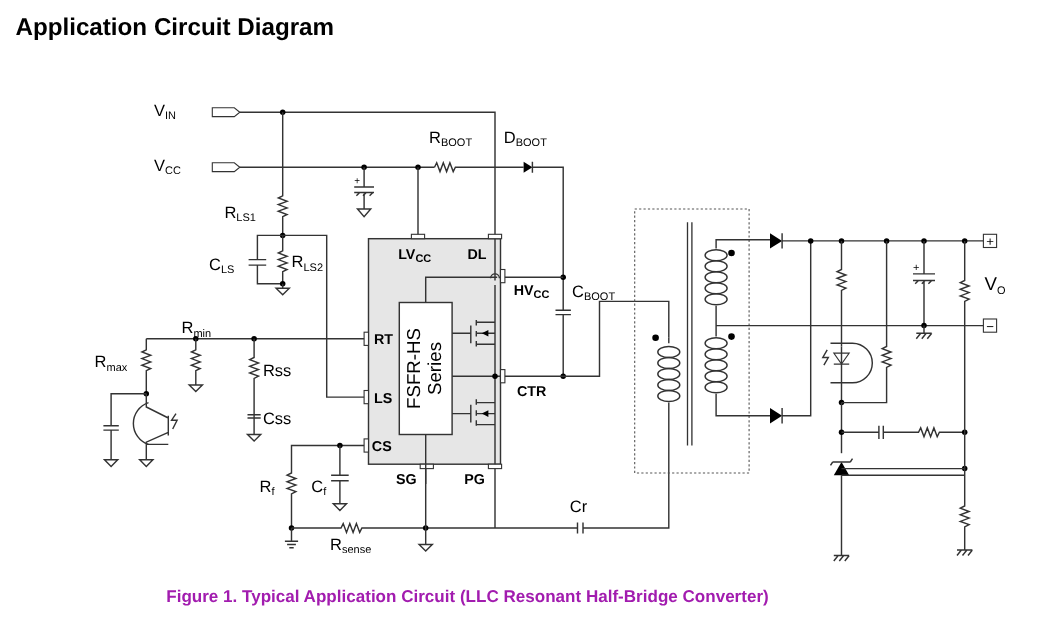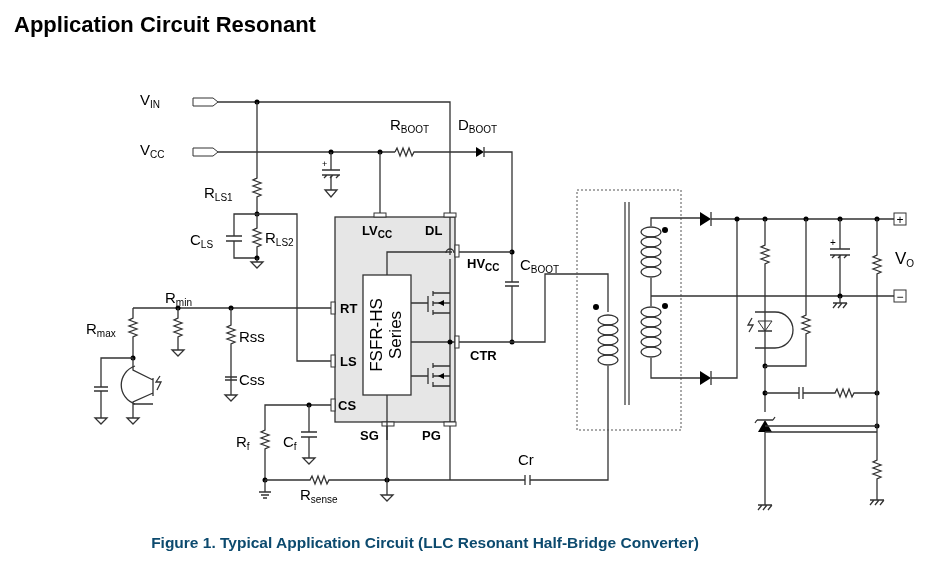--- a/index.html
+++ b/index.html
@@ -1,29 +1,29 @@
 <!DOCTYPE html>
 <html><head>
 <meta charset="utf-8">
 <style>
   html, body { margin:0; padding:0; background:#fff; }
   body { width:950px; height:570px; position:relative; overflow:hidden; font-family:"Liberation Sans", sans-serif; }
   .title { position:absolute; left:14px; top:12px; font-size:22px; font-weight:bold; color:#000; }
-  .caption { position:absolute; left:0; width:790px; top:534px; text-align:center; font-size:15.5px; font-weight:bold; color:#0c4a6e; padding-left:60px; box-sizing:border-box; }
+  .caption { position:absolute; left:0; width:790px; top:534px; text-align:center; font-size:15.5px; font-weight:bold; color:#a21caf; padding-left:60px; box-sizing:border-box; }
   svg { position:absolute; left:0; top:0; }
   .w { stroke:#333; stroke-width:1.3; fill:none; }
   .lbl { font-family:"Liberation Sans", sans-serif; font-size:15px; fill:#000; }
   .sub { font-size:10px; }
   .pin { font-family:"Liberation Sans", sans-serif; font-size:13px; font-weight:bold; fill:#000; }
   .dot { fill:#000; }
 </style>
 </head>
 <body>
 
-<div class="title">Application Circuit Resonant</div>
+<div class="title">Application Circuit Diagram</div>
 
 <svg width="950" height="570" viewBox="0 0 950 570">
 
   <rect x="335" y="217" width="120" height="205" fill="#e6e6e6" stroke="#333" stroke-width="1.3"></rect>
   <rect x="363" y="275" width="48" height="120" fill="#fff" stroke="#333" stroke-width="1.3"></rect>
   <text transform="translate(382,335) rotate(-90)" text-anchor="middle" class="lbl" style="font-size:17px">FSFR-HS</text>
   <text transform="translate(401,335) rotate(-90)" text-anchor="middle" class="lbl" style="font-size:17px">Series</text>
 
   <rect x="374" y="213" width="12" height="4" fill="#fff" stroke="#333"></rect>
   <rect x="444" y="213" width="12" height="4" fill="#fff" stroke="#333"></rect>

